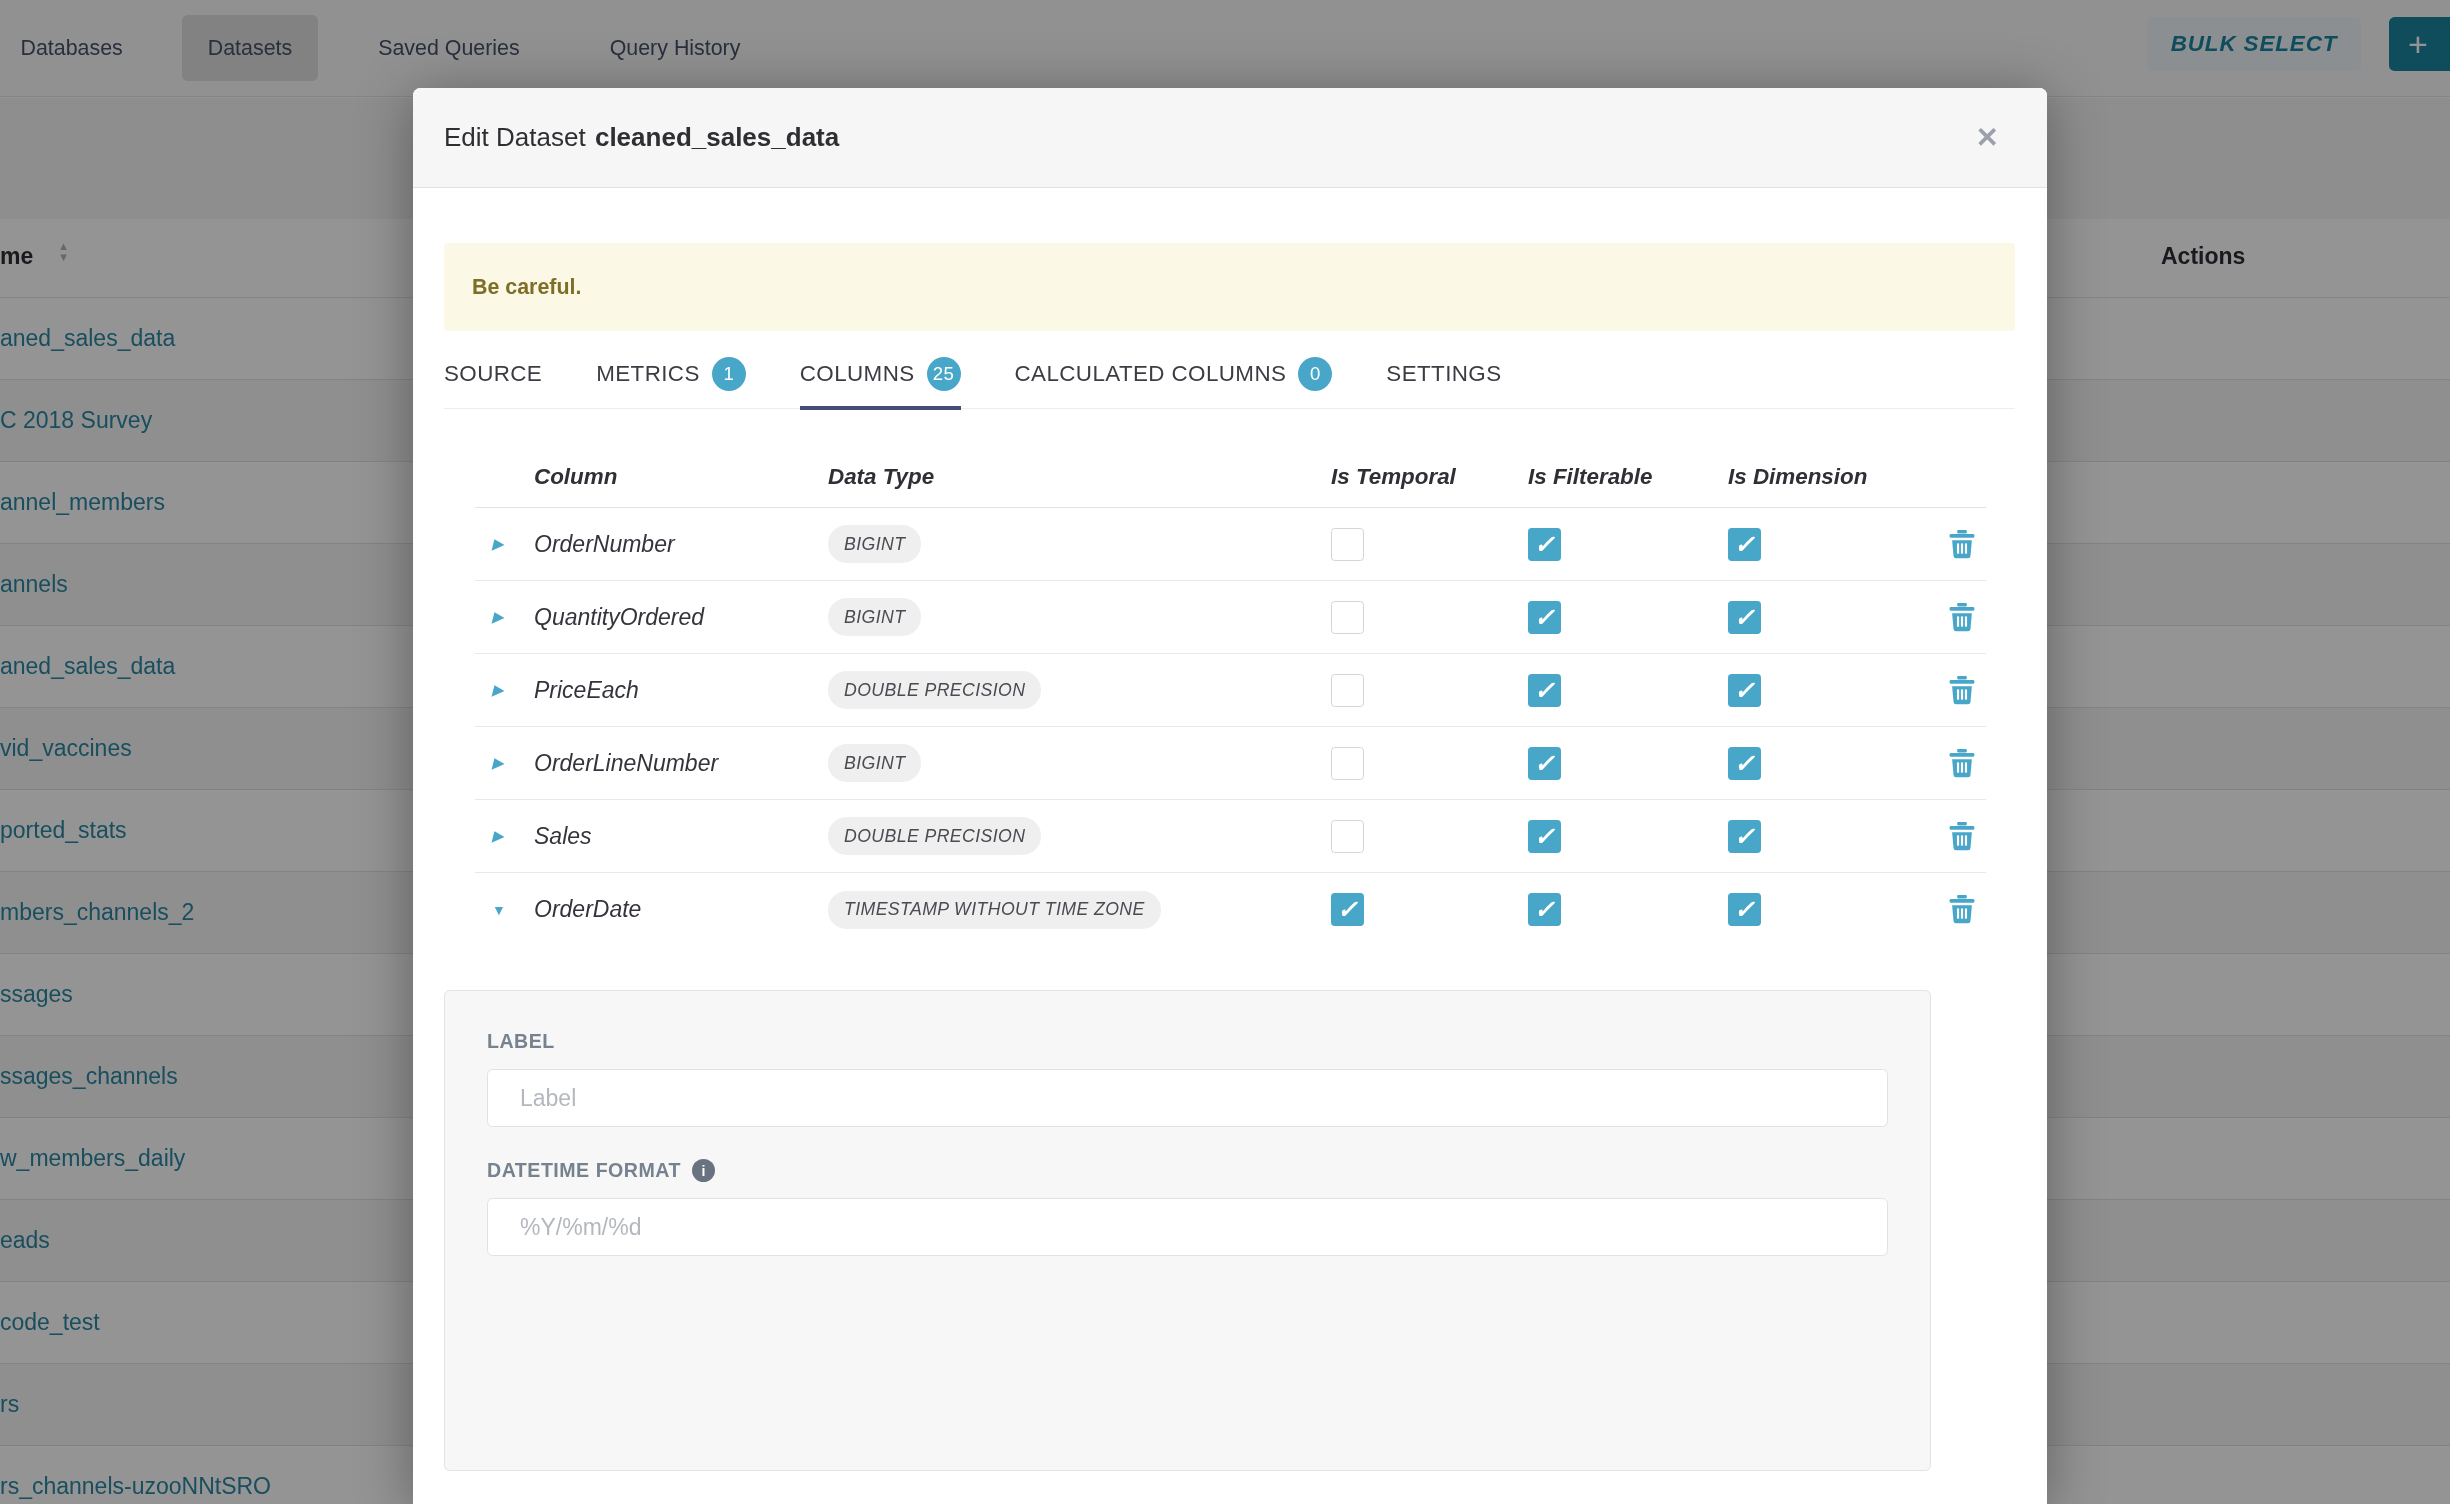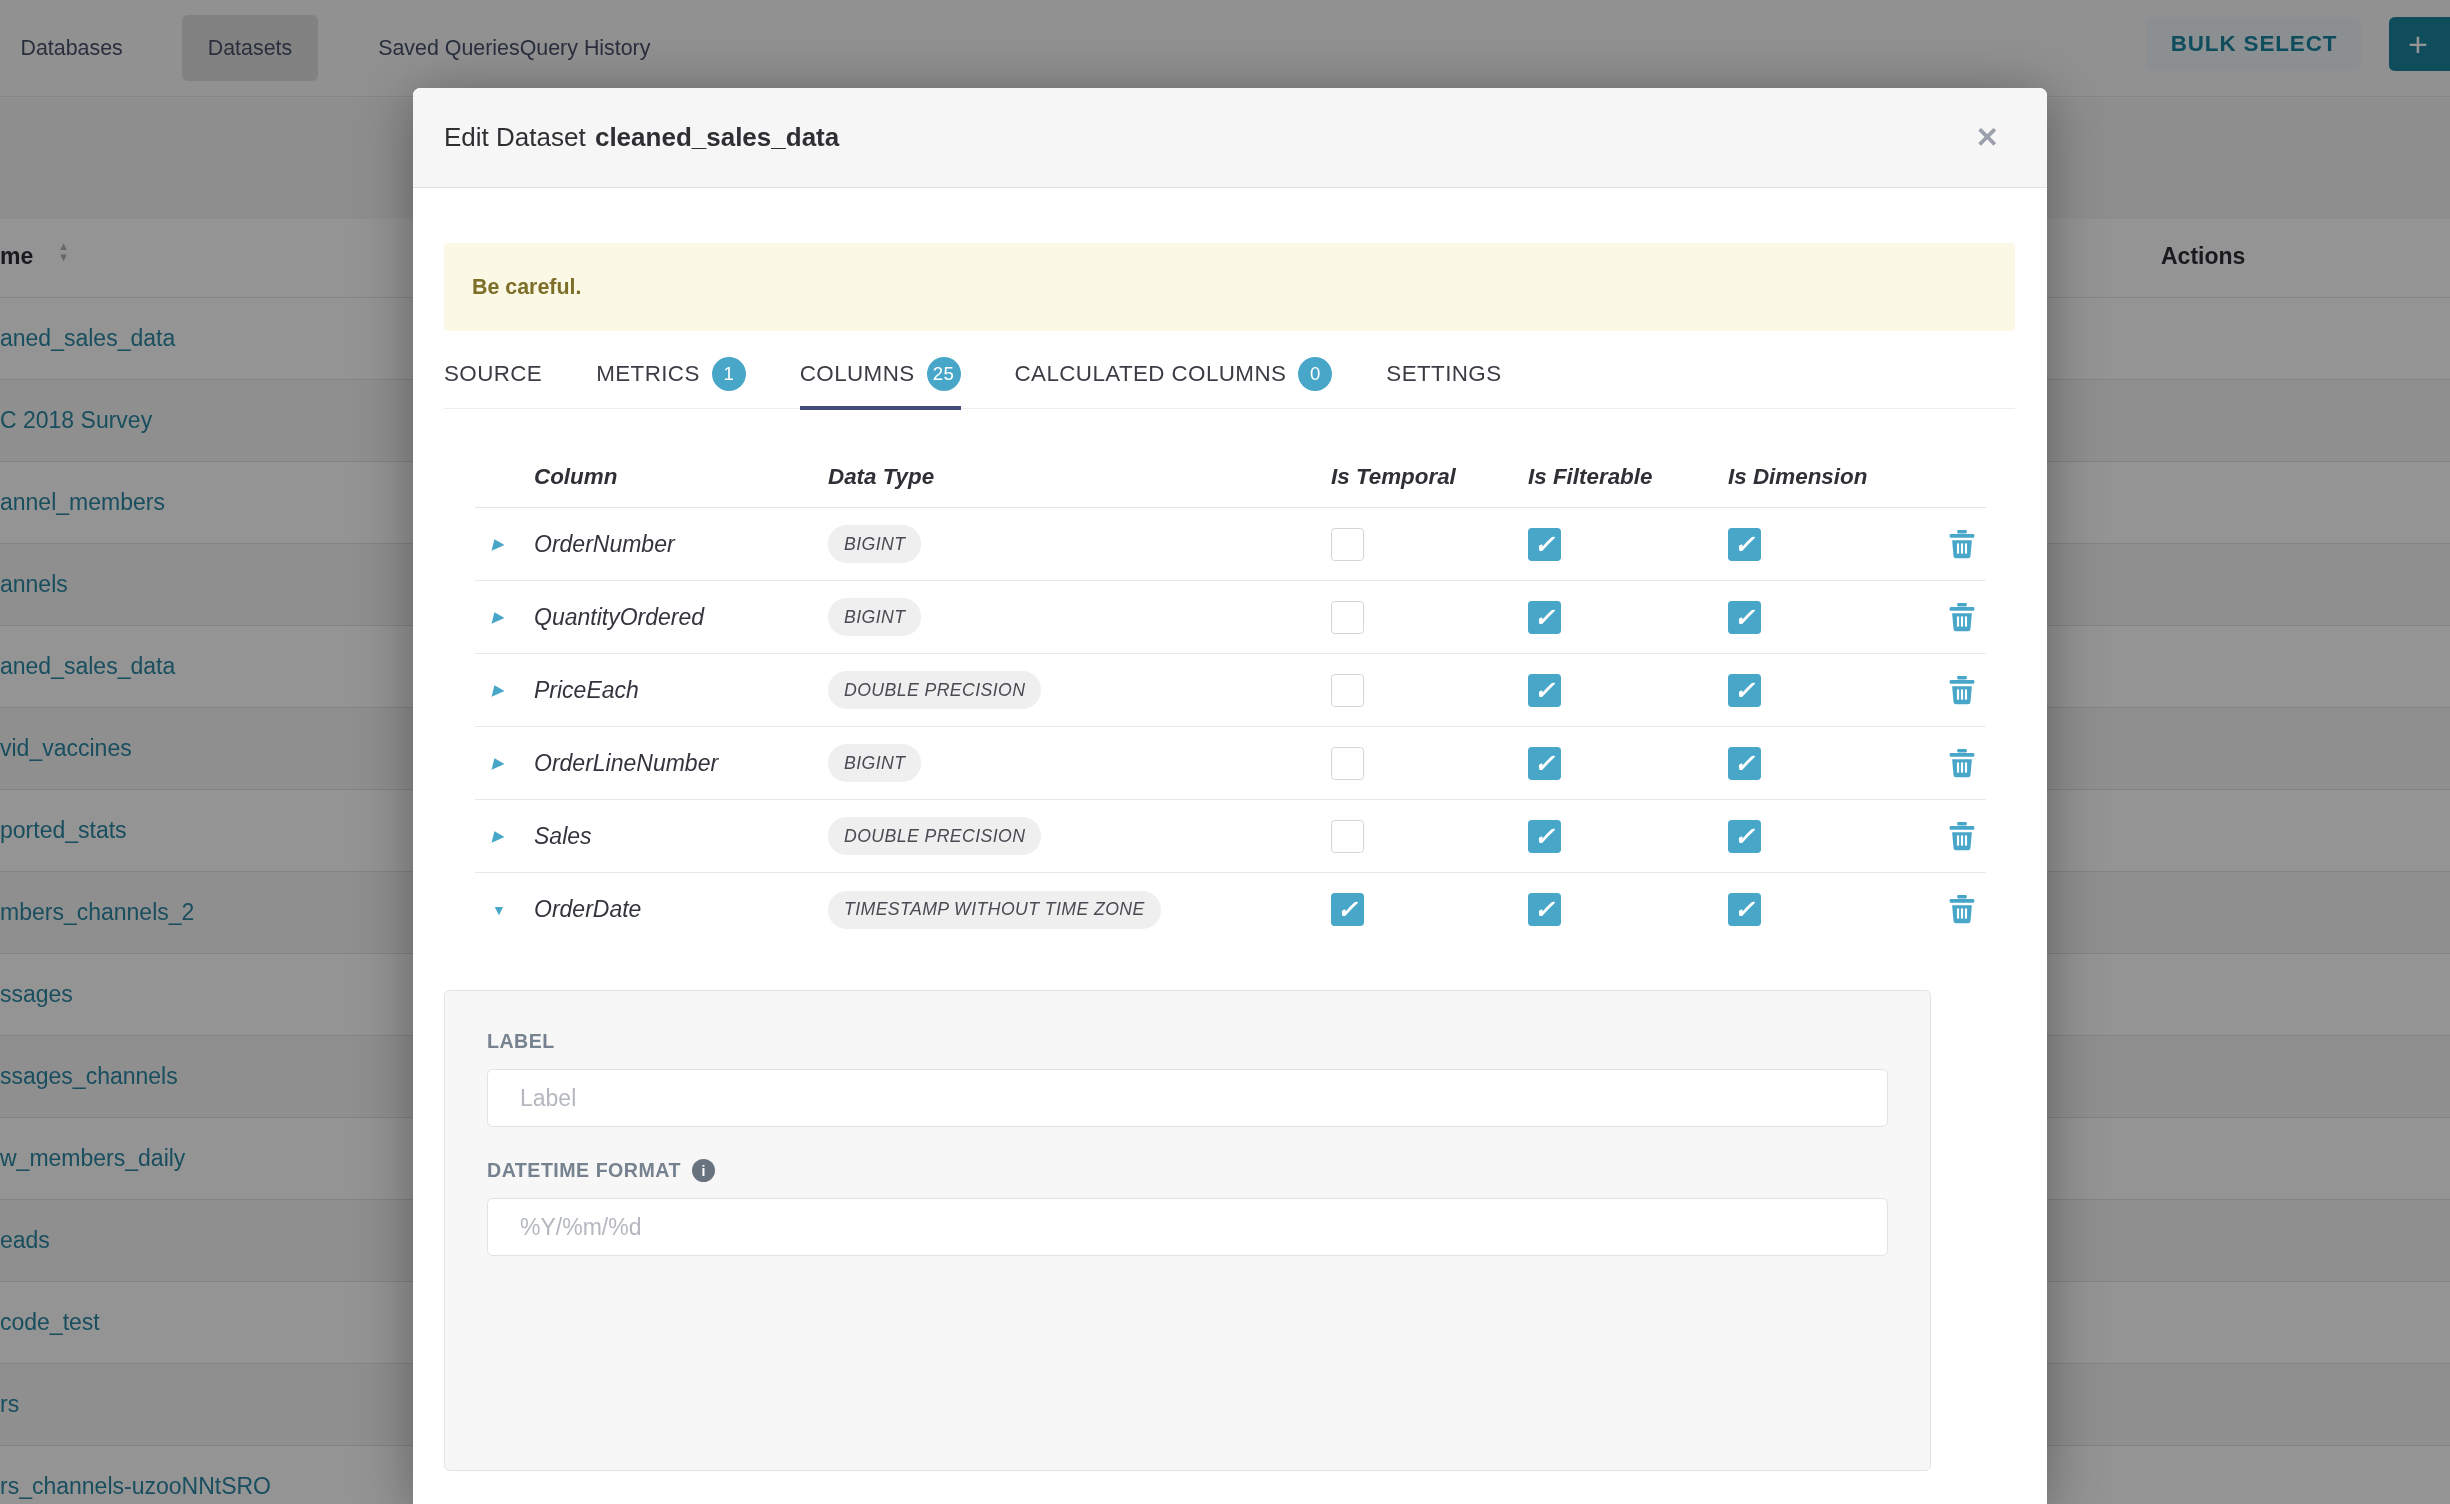--- a/index.html
+++ b/index.html
@@ -7,24 +7,24 @@
               font-family:"Liberation Sans", sans-serif; background:#fff; position:relative; }
 
   
   .page { position:absolute; inset:0; background:#fff; }
   .nav { position:absolute; top:0; left:0; right:0; height:97px; background:#FAFAFA;
          border-bottom:0.9px solid #E3E3E3; display:flex; align-items:center; padding-left:20.5px;
          font-size:21.4px; font-weight:500; color:#49526B; }
   .nav-item { white-space:nowrap; }
   .nav-item.chip { background:#E0E0E0; border-radius:5.6px; padding:20.5px 26px; margin-left:59px; }
   .nav-item.m64 { margin-left:60px; }
-  .nav-item.m97 { }
+  .nav-item.m97 { margin-left:90px; }
   .bulk-btn { position:absolute; left:2147px; top:17px; width:214px; height:54px; border:none;
               background:#EFF6FA; color:#1A85A0; font-family:inherit; font-size:22.4px; font-weight:600;
-              letter-spacing:0.9px; border-radius:5.6px; }
+              letter-spacing:0.9px; border-radius:5.6px;font-style:italic; }
   .plus-btn { position:absolute; left:2389px; top:17px; width:84px; height:54px; border:none;
               background:#1A85A0; color:#fff; font-size:34px; font-weight:500; border-radius:5.6px;
               display:flex; align-items:center; justify-content:center; padding-right:26px; }
 
   .filterbar { position:absolute; top:98px; left:0; right:0; height:121px; background:#F4F4F4; }
   .tri { width:0; height:0; border-left:9.3px solid transparent; border-right:9.3px solid transparent;
          border-top:10.3px solid #9FA2A6; position:absolute; }
   .fb-caret1 { left:26px; top:152px; }
   .db-label { position:absolute; left:103px; top:145px; font-size:23px; font-weight:700; color:#3A3F48; }
   .db-value { position:absolute; left:236px; top:145px; font-size:23px; color:#707784; }

